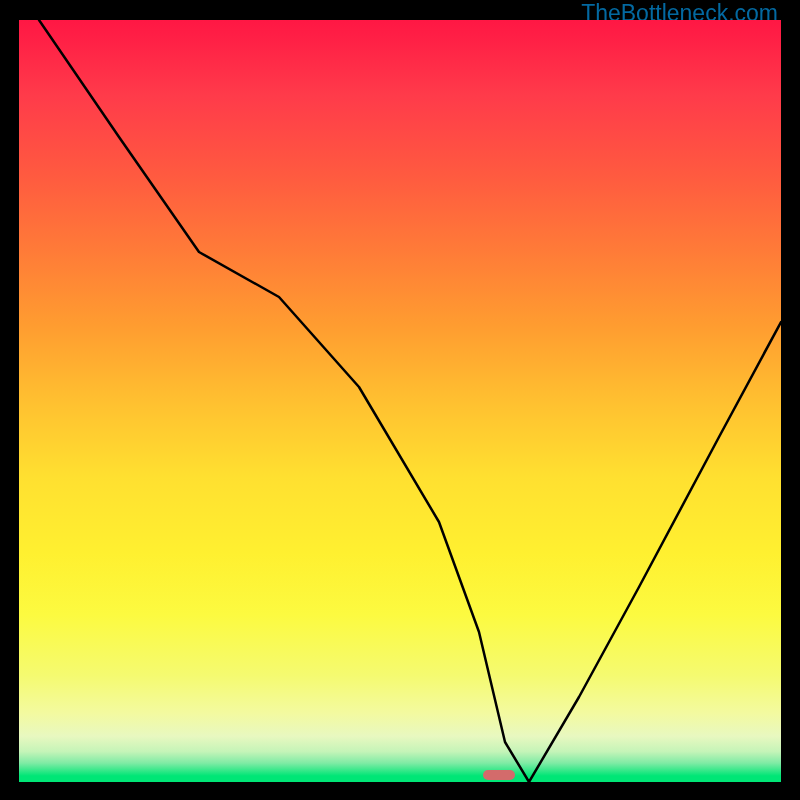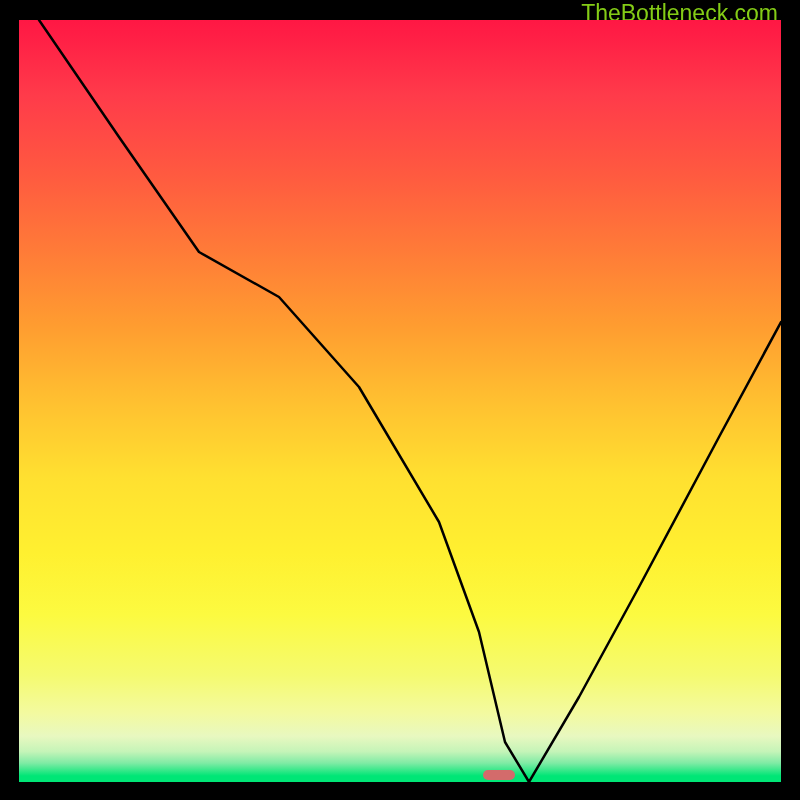--- a/index.html
+++ b/index.html
@@ -40,21 +40,21 @@
       #00e676 99.2%,
       #00e676 100%
     );
   }
   .watermark {
     position: absolute;
     top: 0px;
     right: 22px;
     font-family: Arial, Helvetica, sans-serif;
     font-size: 23px;
-    color: #84cc16;
+    color: #0369a1;
     letter-spacing: 0px;
     font-weight: 500;
   }
   svg.curve {
     position: absolute;
     left: 0;
     top: 0;
     width: 762px;
     height: 762px;
   }

